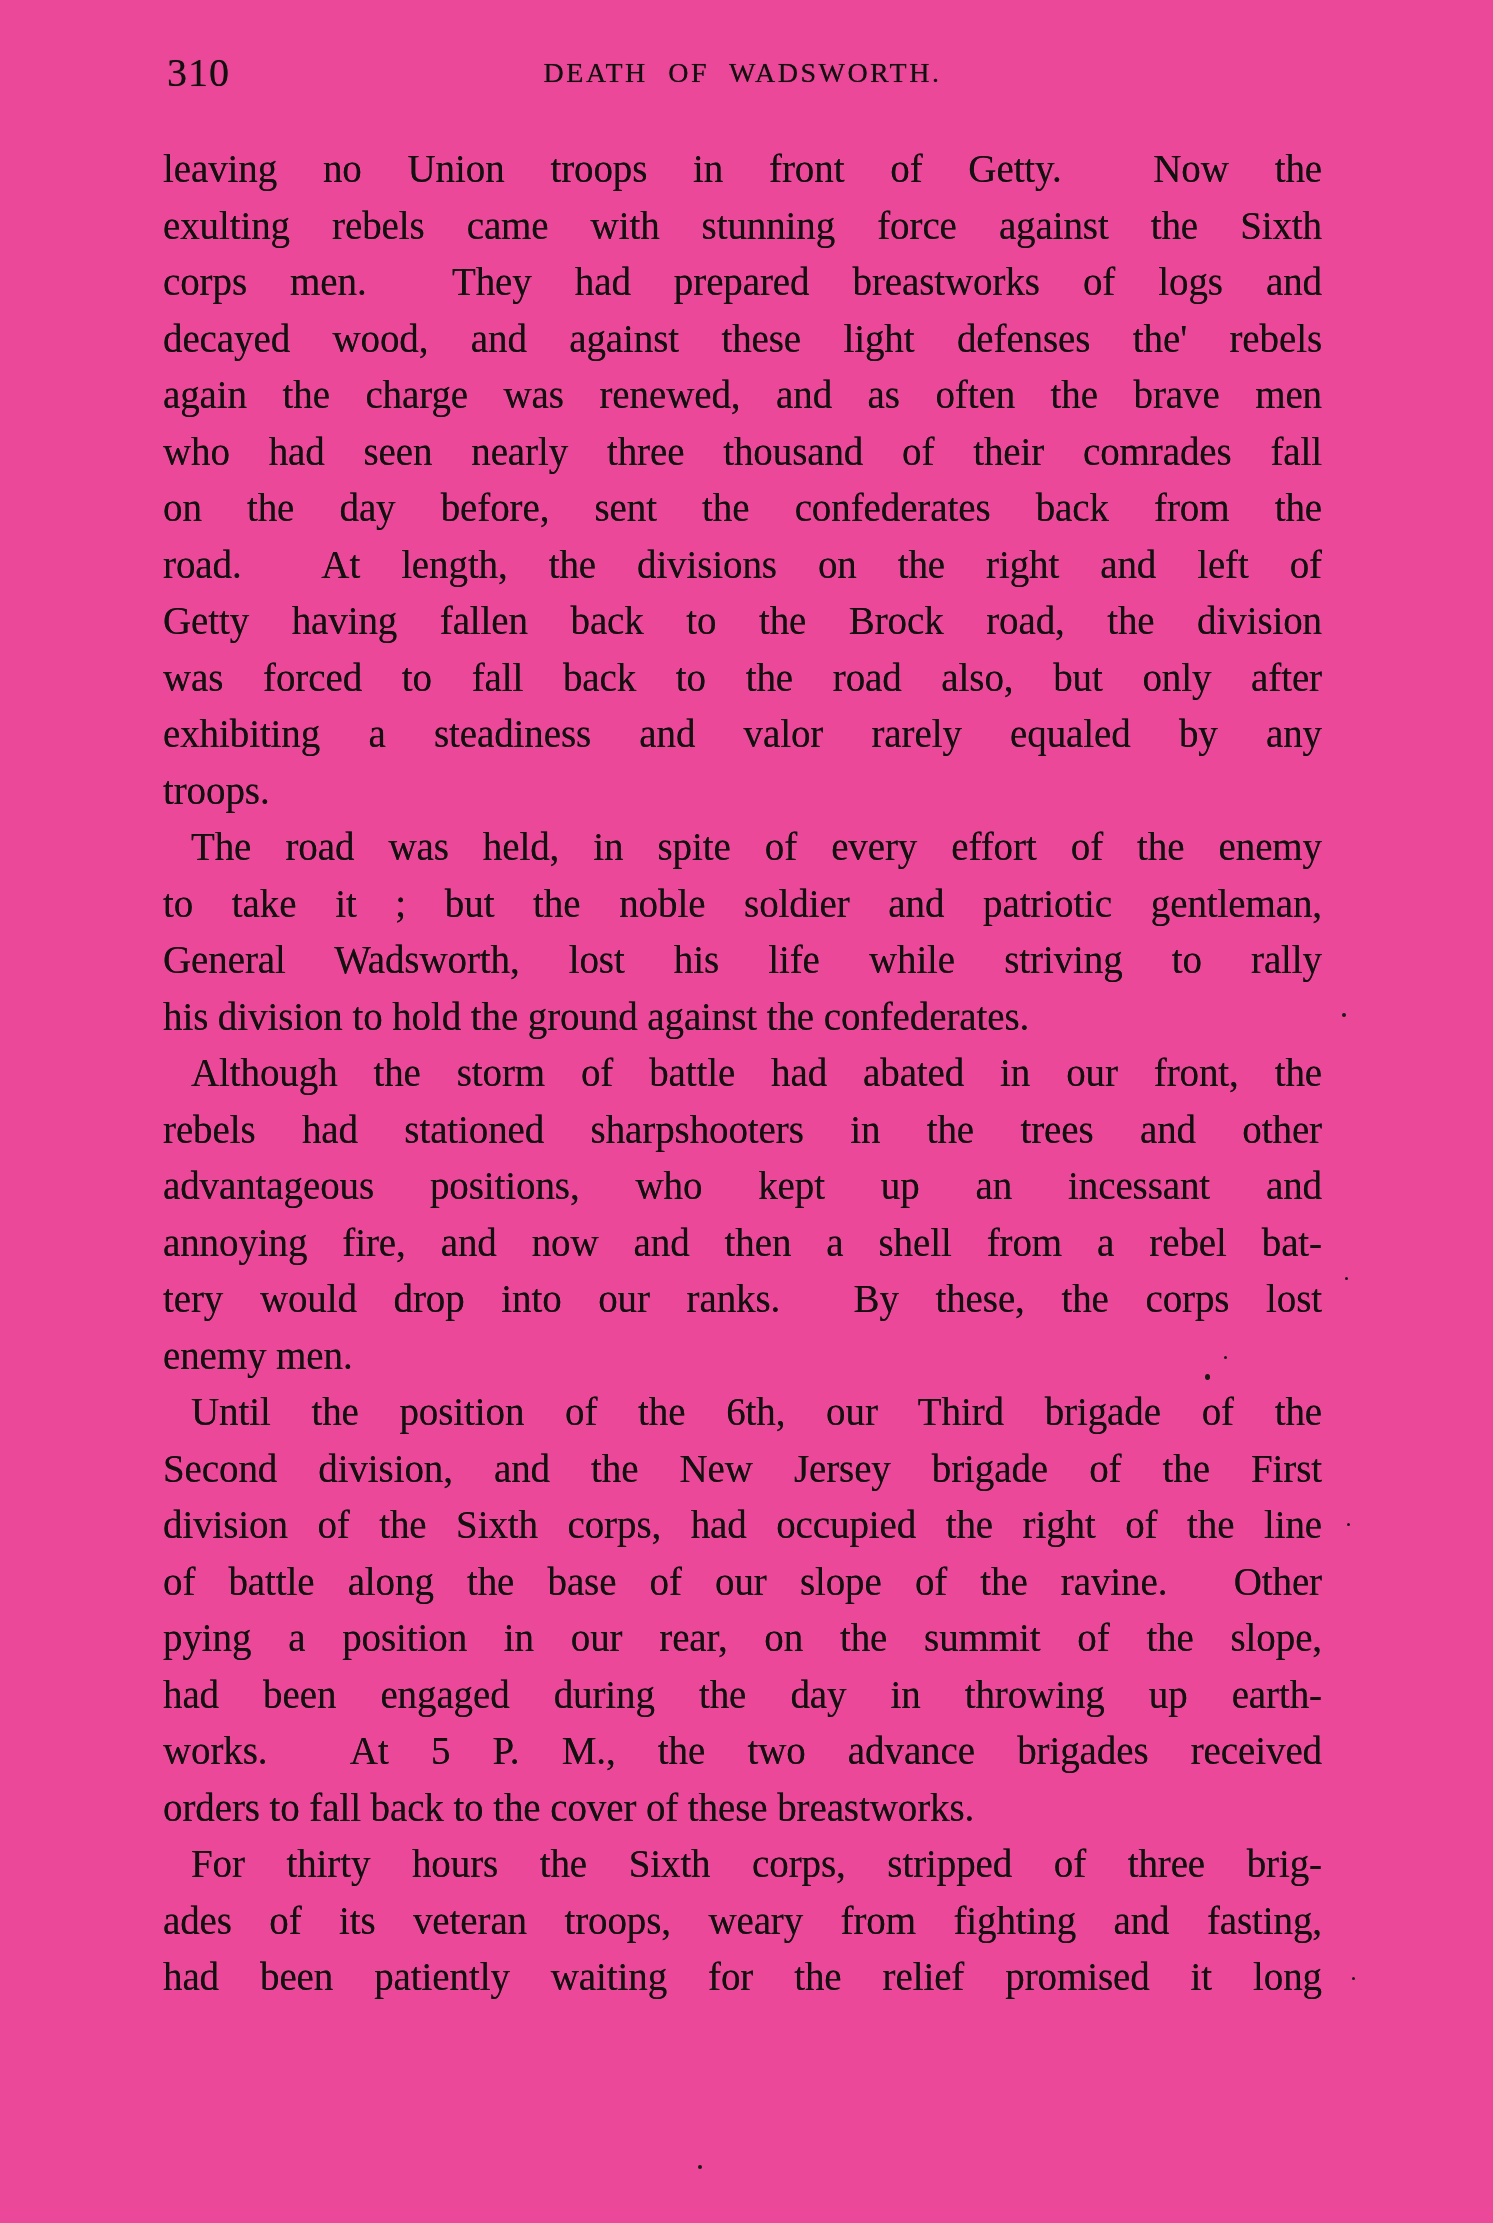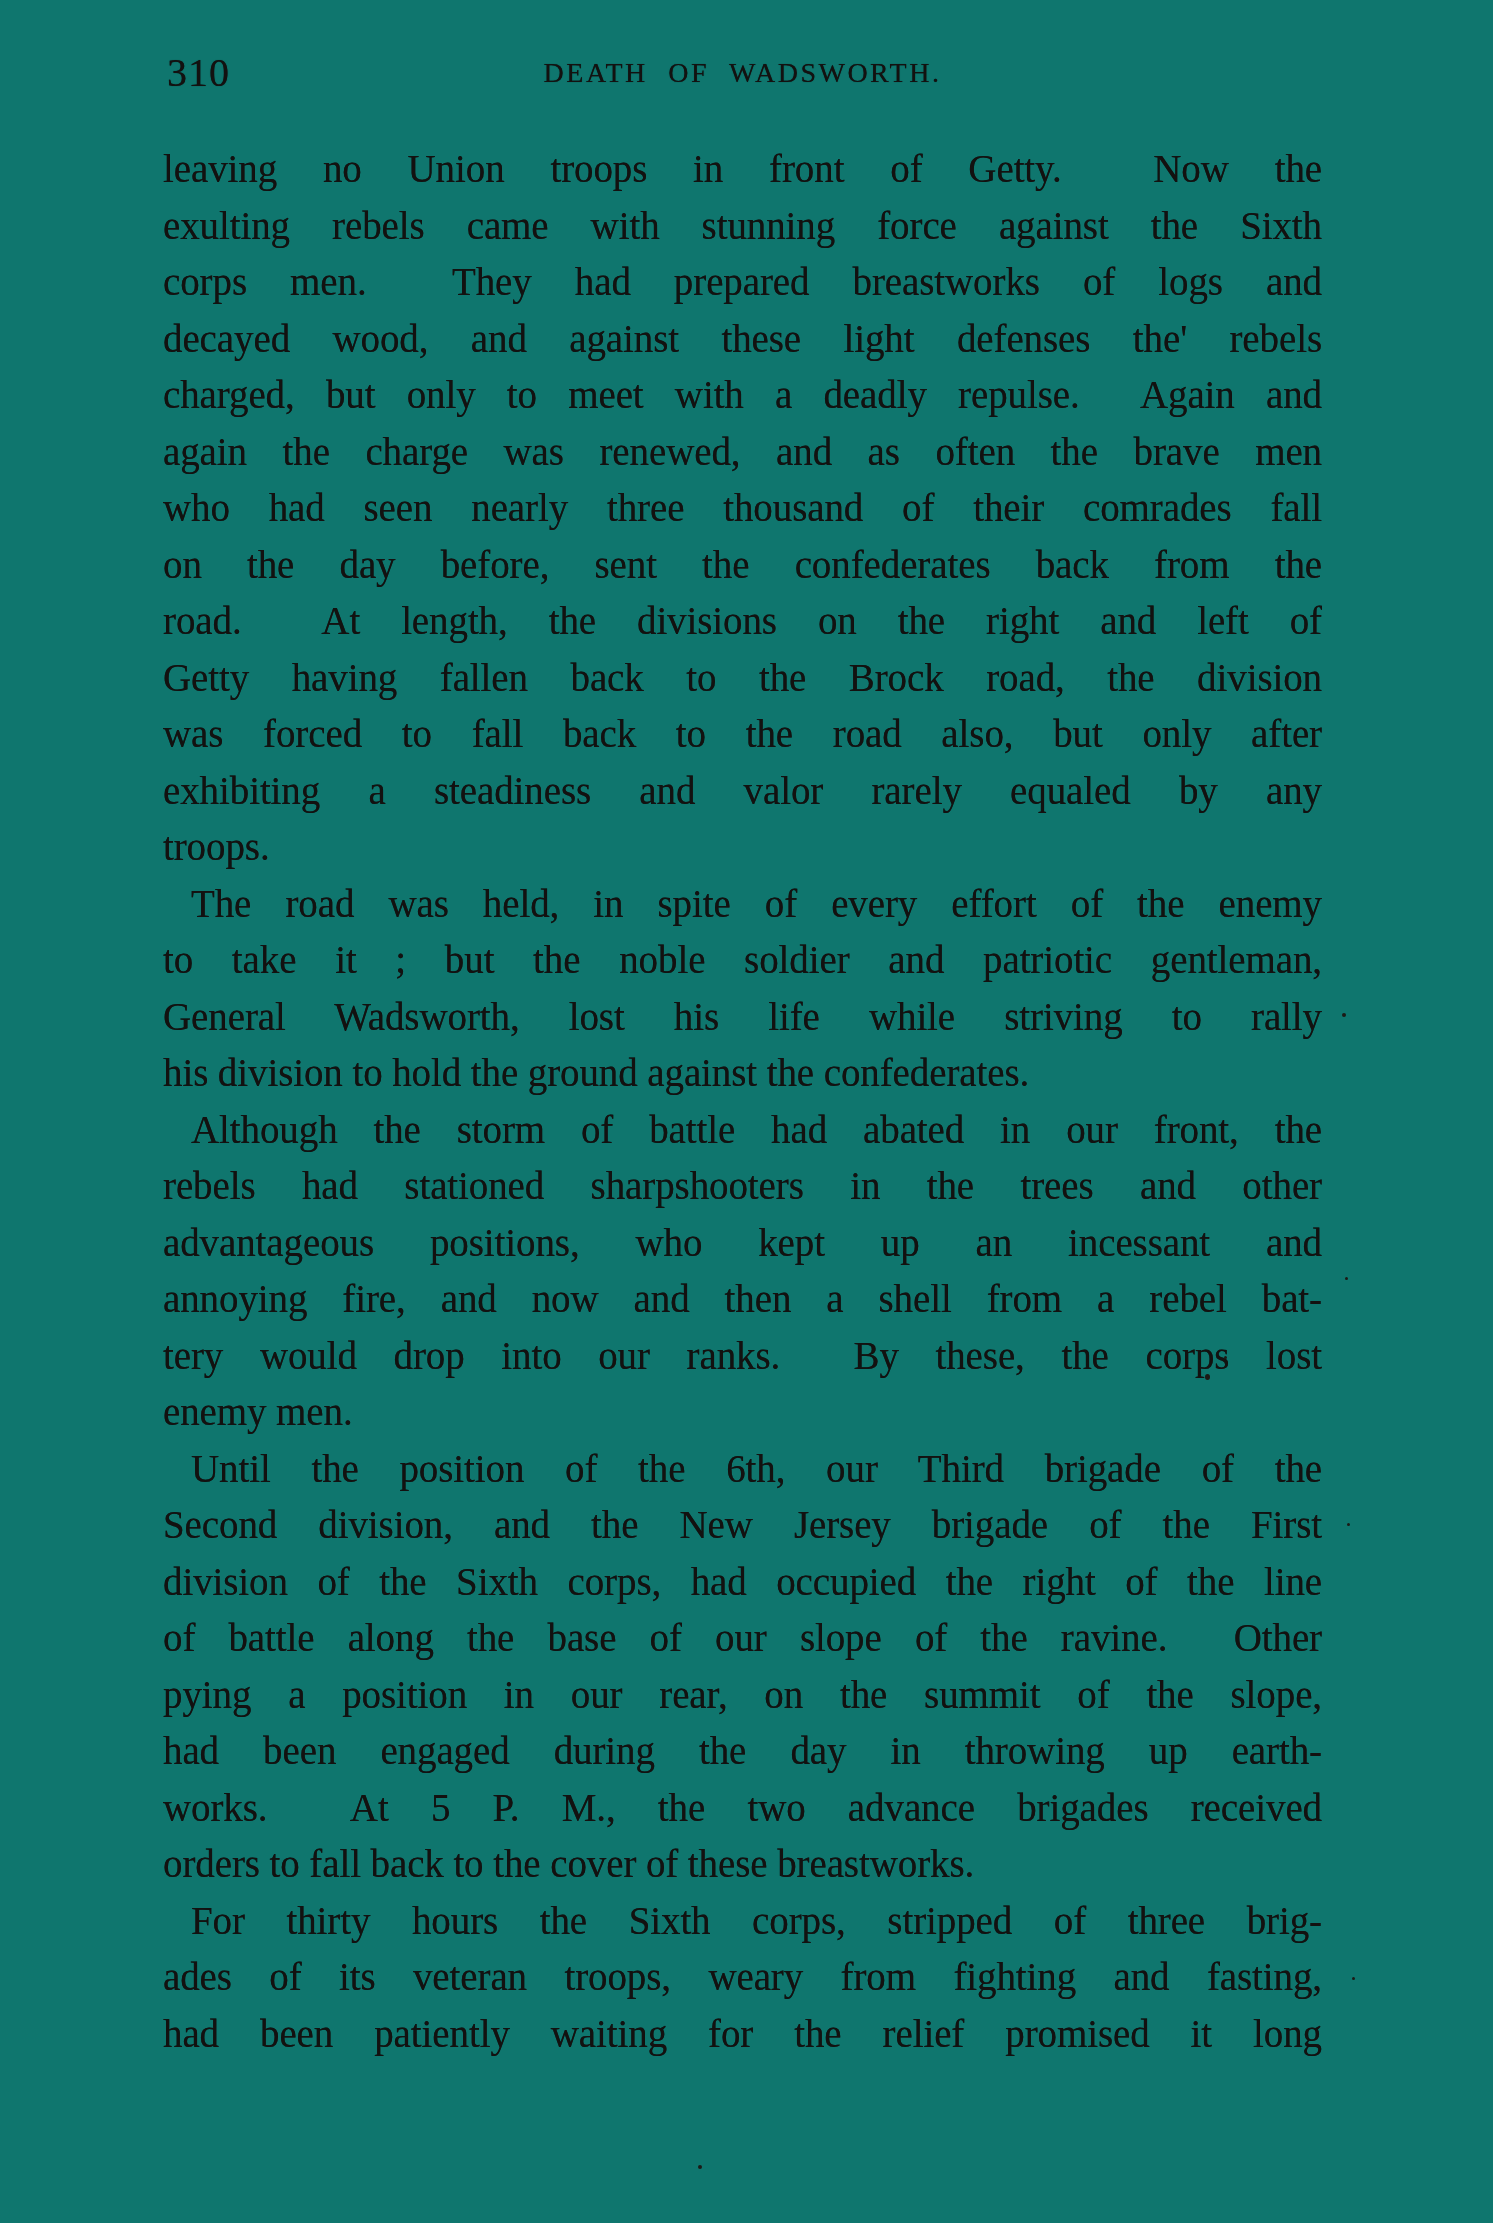--- a/index.html
+++ b/index.html
@@ -62,34 +62,33 @@
   .line.para-end { text-align-last: left; }
   .speck {
     position: absolute;
     background: #1c1915;
     border-radius: 50%;
   }
 </style>
 </head>
 <body>
 
-<div class="page" style="background: #0f766e; color: rgb(19, 17, 16);">
+<div class="page" style="background: #ec4899; color: rgb(19, 17, 16);">
 
   <div class="running-head">
     <span class="page-number">310</span>
     <div class="head-title">DEATH OF WADSWORTH.</div>
   </div>
 
   <div class="page-body">
       <div class="paragraph">
         <div class="line">leaving no Union troops in front of Getty.  Now the</div>
         <div class="line">exulting rebels came with stunning force against the Sixth</div>
         <div class="line">corps men.  They had prepared breastworks of logs and</div>
         <div class="line">decayed wood, and against these light defenses the' rebels</div>
-        <div class="line">charged, but only to meet with a deadly repulse.  Again and</div>
         <div class="line">again the charge was renewed, and as often the brave men</div>
         <div class="line">who had seen nearly three thousand of their comrades fall</div>
         <div class="line">on the day before, sent the confederates back from the</div>
         <div class="line">road.  At length, the divisions on the right and left of</div>
         <div class="line">Getty having fallen back to the Brock road, the division</div>
         <div class="line">was forced to fall back to the road also, but only after</div>
         <div class="line">exhibiting a steadiness and valor rarely equaled by any</div>
         <div class="line para-end">troops.</div>
       </div>
       <div class="paragraph">

